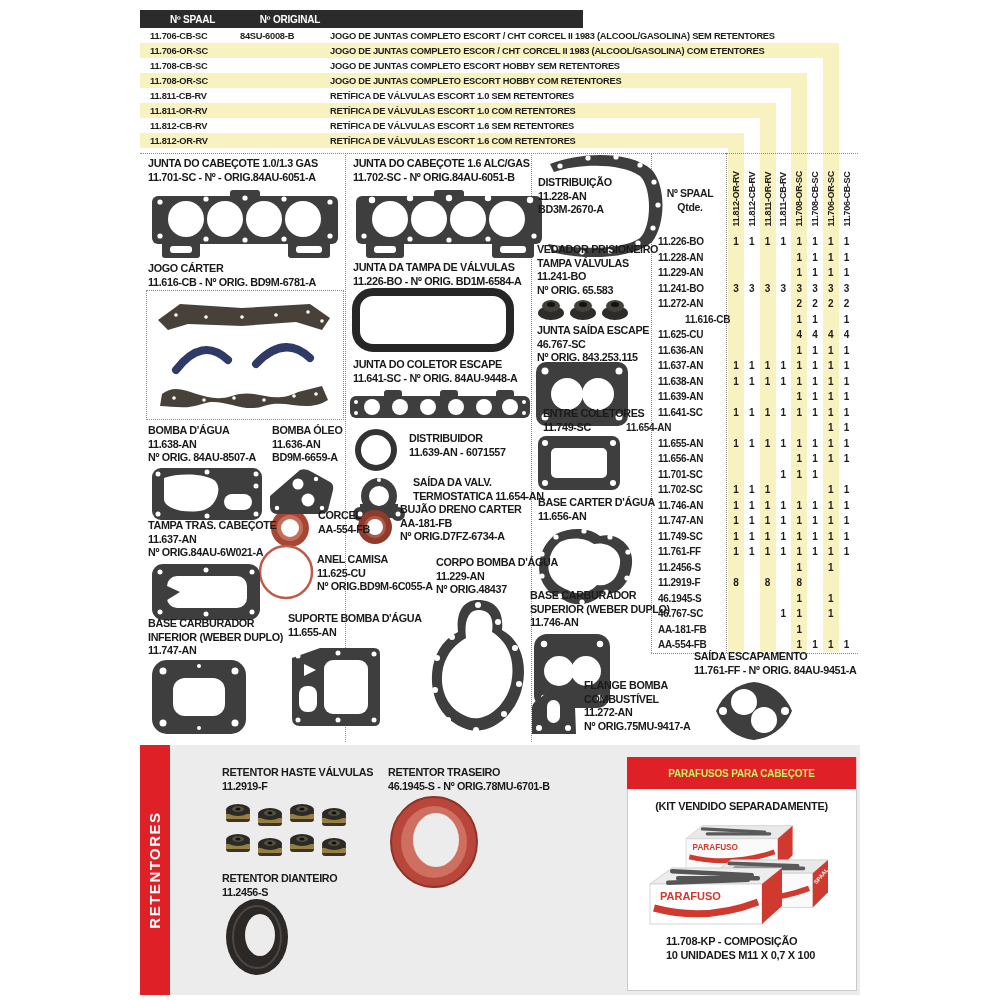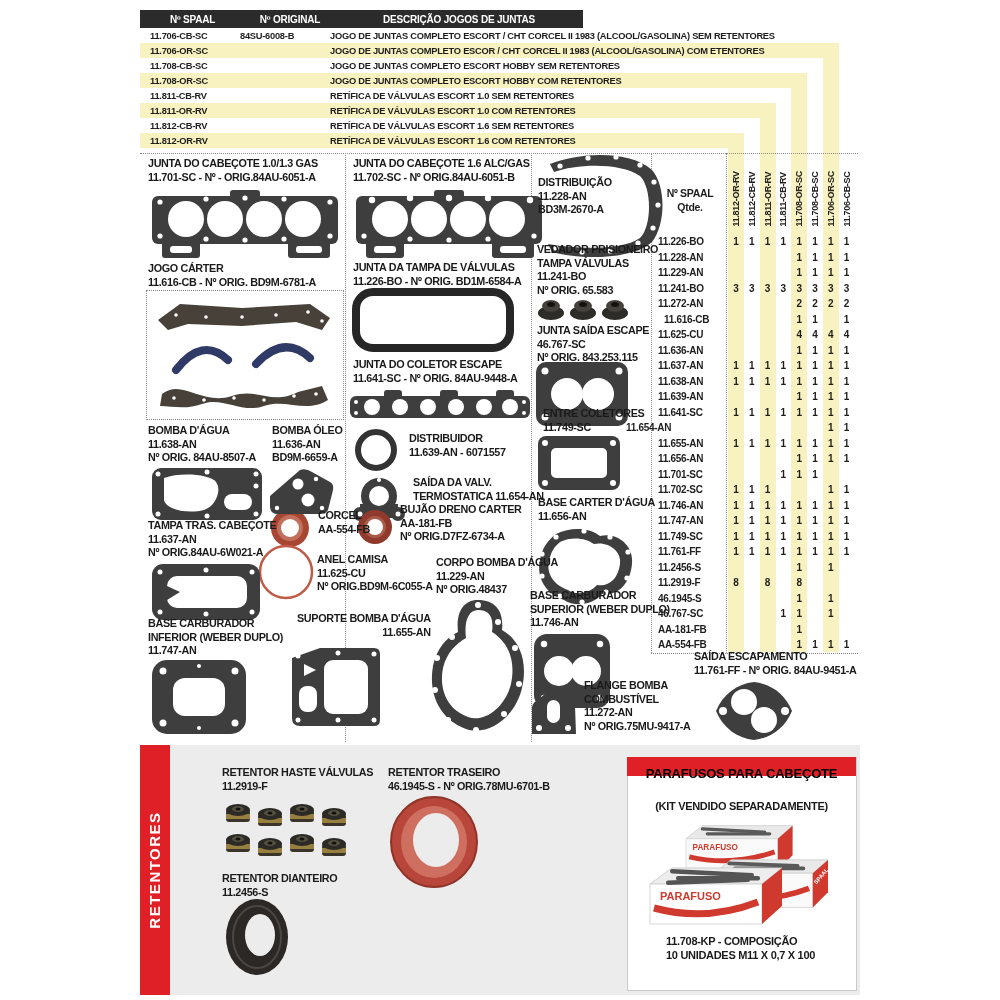--- a/index.html
+++ b/index.html
@@ -32,22 +32,22 @@
   svg{position:absolute;z-index:2;overflow:visible;}
   .dk{fill:#3e3e3e;} .wh{fill:#fff;}
   
   #panel{position:absolute;left:140px;top:745px;width:720px;height:250px;background:#ececec;z-index:0;}
   #redbar{position:absolute;left:140px;top:745px;width:30px;height:250px;background:#df2127;z-index:1;}
   #redbar span{position:absolute;left:-110px;top:114px;width:250px;height:22px;line-height:22px;
                transform:rotate(-90deg);text-align:center;color:#fff;font-weight:700;font-size:15px;
                letter-spacing:1.5px;}
   #pbox{position:absolute;left:627px;top:757px;width:228px;height:232px;background:#fff;
         border:1px solid #c9c9c9;z-index:1;}
-  #phead{position:absolute;left:627px;top:757px;width:229px;height:19px;background:#df2127;
-         color:#000000;font-weight:700;font-size:13px;letter-spacing:-0.2px;text-align:center;
+  #phead{position:absolute;left:627px;top:757px;width:229px;height:32px;background:#df2127;
+         color:#bef264;font-weight:700;font-size:10px;letter-spacing:-0.2px;text-align:center;
          line-height:33px;z-index:2;white-space:nowrap;}
   #pkit{position:absolute;left:627px;top:800px;width:229px;text-align:center;font-weight:700;
         font-size:11px;letter-spacing:-0.3px;color:#1a1a1a;z-index:2;}
   .ptext{position:absolute;font-weight:700;font-size:11px;line-height:14px;letter-spacing:-0.3px;
          color:#1a1a1a;z-index:2;white-space:nowrap;}
 </style>
 </head>
 <body>
 
 <div id="page">
@@ -66,21 +66,20 @@
   <div class="dot dot-h" style="left:140px;top:153px;width:718px;"></div>
   <div class="dot dot-v" style="left:345px;top:153px;height:589px;"></div>
   <div class="dot dot-v" style="left:531px;top:153px;height:589px;"></div>
   <div class="dot dot-v" style="left:651px;top:153px;height:500px;"></div>
   <div class="dot dot-v" style="left:726px;top:153px;height:500px;"></div>
   <div class="dot dot-h" style="left:651px;top:653px;width:207px;"></div>
 
   <div id="hdrbar"></div>
   <div class="hcell" style="left:140px;width:105px;">Nº SPAAL</div>
   <div class="hcell" style="left:245px;width:90px;">Nº ORIGINAL</div>
-  <div class="hcell" style="left:335px;width:248px;">DESCRIÇÃO JOGOS DE JUNTAS</div>
   <div id="table-rows">
       <div class="cell" style="left: 150px; top: 28px; width: 92px;">11.706-CB-SC</div>
       <div class="cell" style="left: 240px; top: 28px; width: 88px;">84SU-6008-B</div>
       <div class="cell" style="left: 330px; top: 28px; width: 450px;">JOGO DE JUNTAS COMPLETO ESCORT / CHT CORCEL II 1983 (ALCOOL/GASOLINA) SEM RETENTORES</div>
       <div class="cell" style="left: 150px; top: 43px; width: 92px;">11.706-OR-SC</div>
       <div class="cell" style="left: 330px; top: 43px; width: 450px;">JOGO DE JUNTAS COMPLETO ESCOR / CHT CORCEL II 1983 (ALCOOL/GASOLINA) COM ETENTORES</div>
       <div class="cell" style="left: 150px; top: 58px; width: 92px;">11.708-CB-SC</div>
       <div class="cell" style="left: 330px; top: 58px; width: 450px;">JOGO DE JUNTAS COMPLETO ESCORT HOBBY SEM RETENTORES</div>
       <div class="cell" style="left: 150px; top: 73px; width: 92px;">11.708-OR-SC</div>
       <div class="cell" style="left: 330px; top: 73px; width: 450px;">JOGO DE JUNTAS COMPLETO ESCORT HOBBY COM RETENTORES</div>
@@ -133,21 +132,21 @@
       <div class="mq" style="left: 775.4px; top: 280.5px;">3</div>
       <div class="mq" style="left: 791.2px; top: 280.5px;">3</div>
       <div class="mq" style="left: 807px; top: 280.5px;">3</div>
       <div class="mq" style="left: 822.8px; top: 280.5px;">3</div>
       <div class="mq" style="left: 838.6px; top: 280.5px;">3</div>
       <div class="mlabel" style="left: 658px; top: 296px;">11.272-AN</div>
       <div class="mq" style="left: 791.2px; top: 296px;">2</div>
       <div class="mq" style="left: 807px; top: 296px;">2</div>
       <div class="mq" style="left: 822.8px; top: 296px;">2</div>
       <div class="mq" style="left: 838.6px; top: 296px;">2</div>
-      <div class="mlabel" style="left: 664px; top: 311.5px;">11.616-CB</div>
+      <div class="mlabel" style="left: 685px; top: 311.5px;">11.616-CB</div>
       <div class="mq" style="left: 791.2px; top: 311.5px;">1</div>
       <div class="mq" style="left: 807px; top: 311.5px;">1</div>
       <div class="mq" style="left: 838.6px; top: 311.5px;">1</div>
       <div class="mlabel" style="left: 658px; top: 327px;">11.625-CU</div>
       <div class="mq" style="left: 791.2px; top: 327px;">4</div>
       <div class="mq" style="left: 807px; top: 327px;">4</div>
       <div class="mq" style="left: 822.8px; top: 327px;">4</div>
       <div class="mq" style="left: 838.6px; top: 327px;">4</div>
       <div class="mlabel" style="left: 658px; top: 342.5px;">11.636-AN</div>
       <div class="mq" style="left: 791.2px; top: 342.5px;">1</div>
@@ -353,21 +352,21 @@
       <div class="plabel" style="left: 436px; top: 556px;">
         <div>CORPO BOMBA D'ÁGUA</div>
         <div>11.229-AN</div>
         <div>Nº ORIG.48437</div>
       </div>
       <div class="plabel" style="left: 148px; top: 617px;">
         <div>BASE CARBURADOR</div>
         <div> INFERIOR (WEBER DUPLO)</div>
         <div>11.747-AN</div>
       </div>
-      <div class="plabel" style="left: 297px; top: 612px; text-align: right;">
+      <div class="plabel" style="left: 288px; top: 612px;">
         <div>SUPORTE BOMBA D'ÁGUA</div>
         <div>11.655-AN</div>
       </div>
       <div class="plabel" style="left: 538px; top: 496px;">
         <div>BASE CARTER D'ÁGUA</div>
         <div>11.656-AN</div>
       </div>
       <div class="plabel" style="left: 530px; top: 589px;">
         <div>BASE CARBURADOR</div>
         <div>SUPERIOR (WEBER DUPLO)</div>

